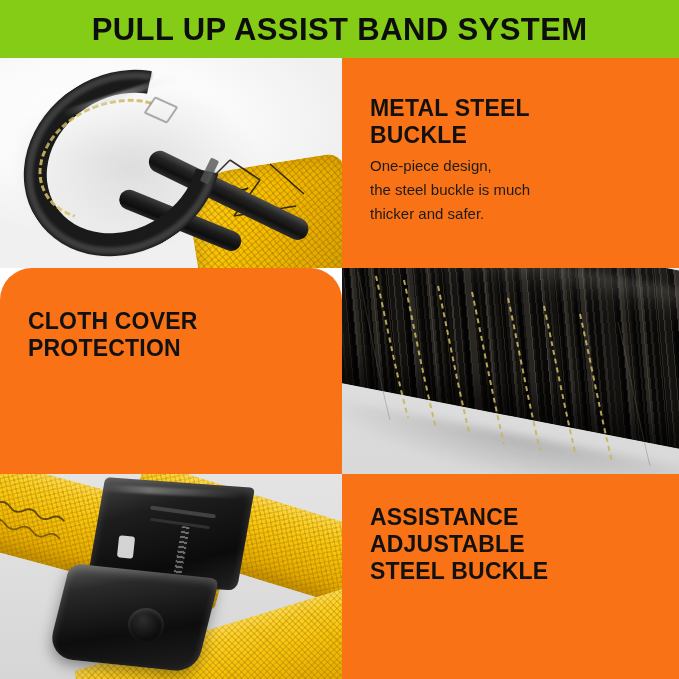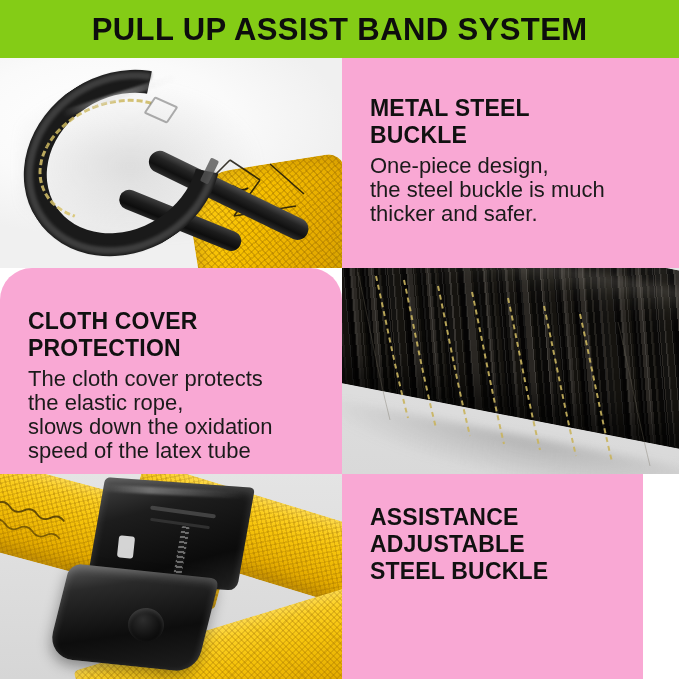--- a/index.html
+++ b/index.html
@@ -24,35 +24,35 @@
   }
 
   
   .grid{position:absolute;left:0;top:58px;width:679px;height:621px;}
   .cell{position:absolute;overflow:hidden;box-sizing:border-box;}
   .c-tl{left:0;top:0;width:342px;height:210px;}
   .c-tr{left:342px;top:0;width:337px;height:210px;}
   .c-ml{left:0;top:210px;width:342px;height:252px;border-radius:32px;}
   .c-mr{left:342px;top:210px;width:337px;height:206px;}
   .c-bl{left:0;top:416px;width:342px;height:205px;}
-  .c-br{left:342px;top:416px;width:301px;height:205px;}
-
-  
-  .textblock{padding:8px;background:#f9a8d4;}
+  .c-br{left:342px;top:416px;width:337px;height:205px;}
+
+  
+  .textblock{padding:8px;background:#f97316;}
   .tb-inner{position:absolute;left:28px;right:14px;}
   .tb-tr{top:37px;}
   .tb-ml{top:40px;}
   .tb-br{top:30px;}
   .heading{
     font-size:23px;font-weight:bold;color:#111;
     line-height:27px;letter-spacing:0.2px;margin:0 0 5px 0;
     white-space:pre-line;
   }
   .body{
-    font-size:22px;color:#1b1b1b;line-height:24px;
+    font-size:15px;color:#1b1b1b;line-height:24px;
     margin:0;white-space:pre-line;font-weight:normal;
   }
 
   
   .photo{position:relative;width:100%;height:100%;}
   .ph-cara{background:
       radial-gradient(ellipse 70% 55% at 30% 30%, #ffffff 0%, #fafafa 55%, #f0f0f0 100%),
       #f7f7f7;}
   .cara-shadow{
     position:absolute;left:18px;top:20px;width:250px;height:160px;
@@ -272,24 +272,20 @@
         <div class="body">One-piece design,
 the steel buckle is much
 thicker and safer.</div>
       </div>
     </div>
 
     <div class="cell c-ml textblock">
       <div class="tb-inner tb-ml">
         <div class="heading">CLOTH COVER
 PROTECTION</div>
-        <div class="body">The cloth cover protects
-the elastic rope,
-slows down the oxidation
-speed of the latex tube</div>
       </div>
     </div>
 
     <div class="cell c-mr">
       <div class="photo ph-rope">
         <div class="rope-shadow"></div>
         <div class="rope-body"></div>
         <div class="rope-top-hl"></div>
         <svg class="rope-threads" viewBox="0 0 337 206" preserveAspectRatio="none">
           <g stroke="#c9b45f" stroke-width="2" fill="none" stroke-dasharray="5 4" opacity="0.9">

